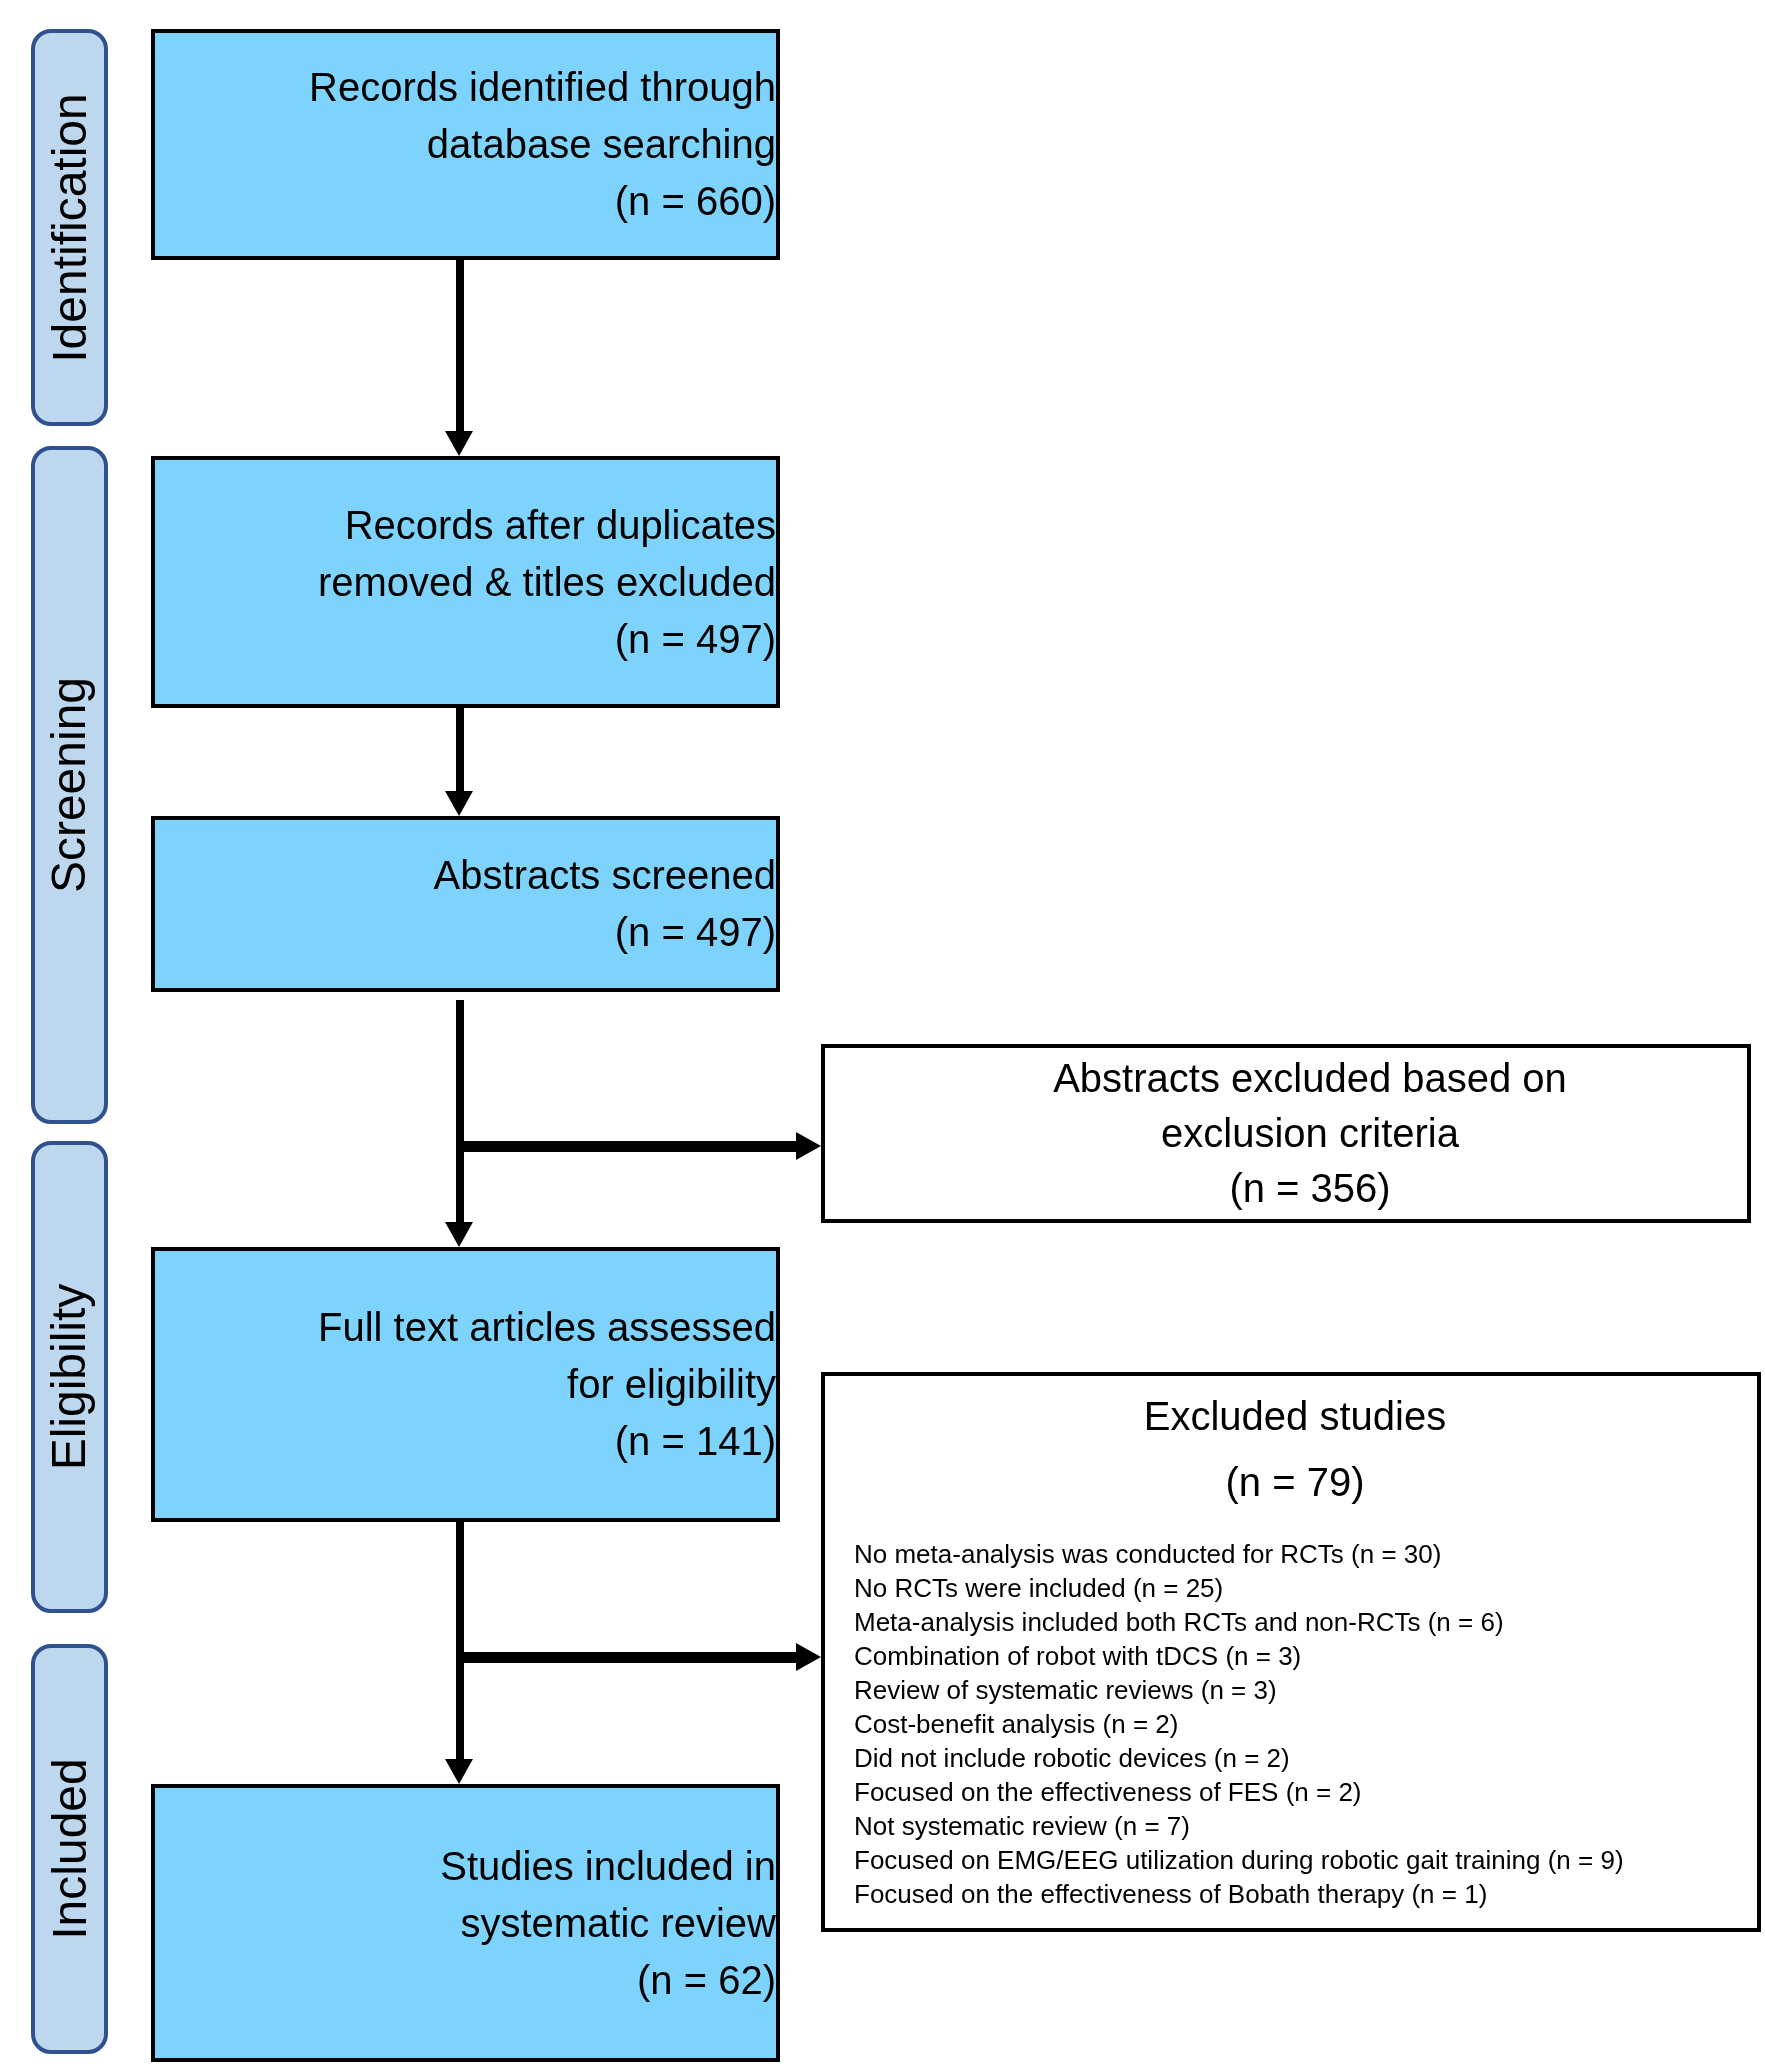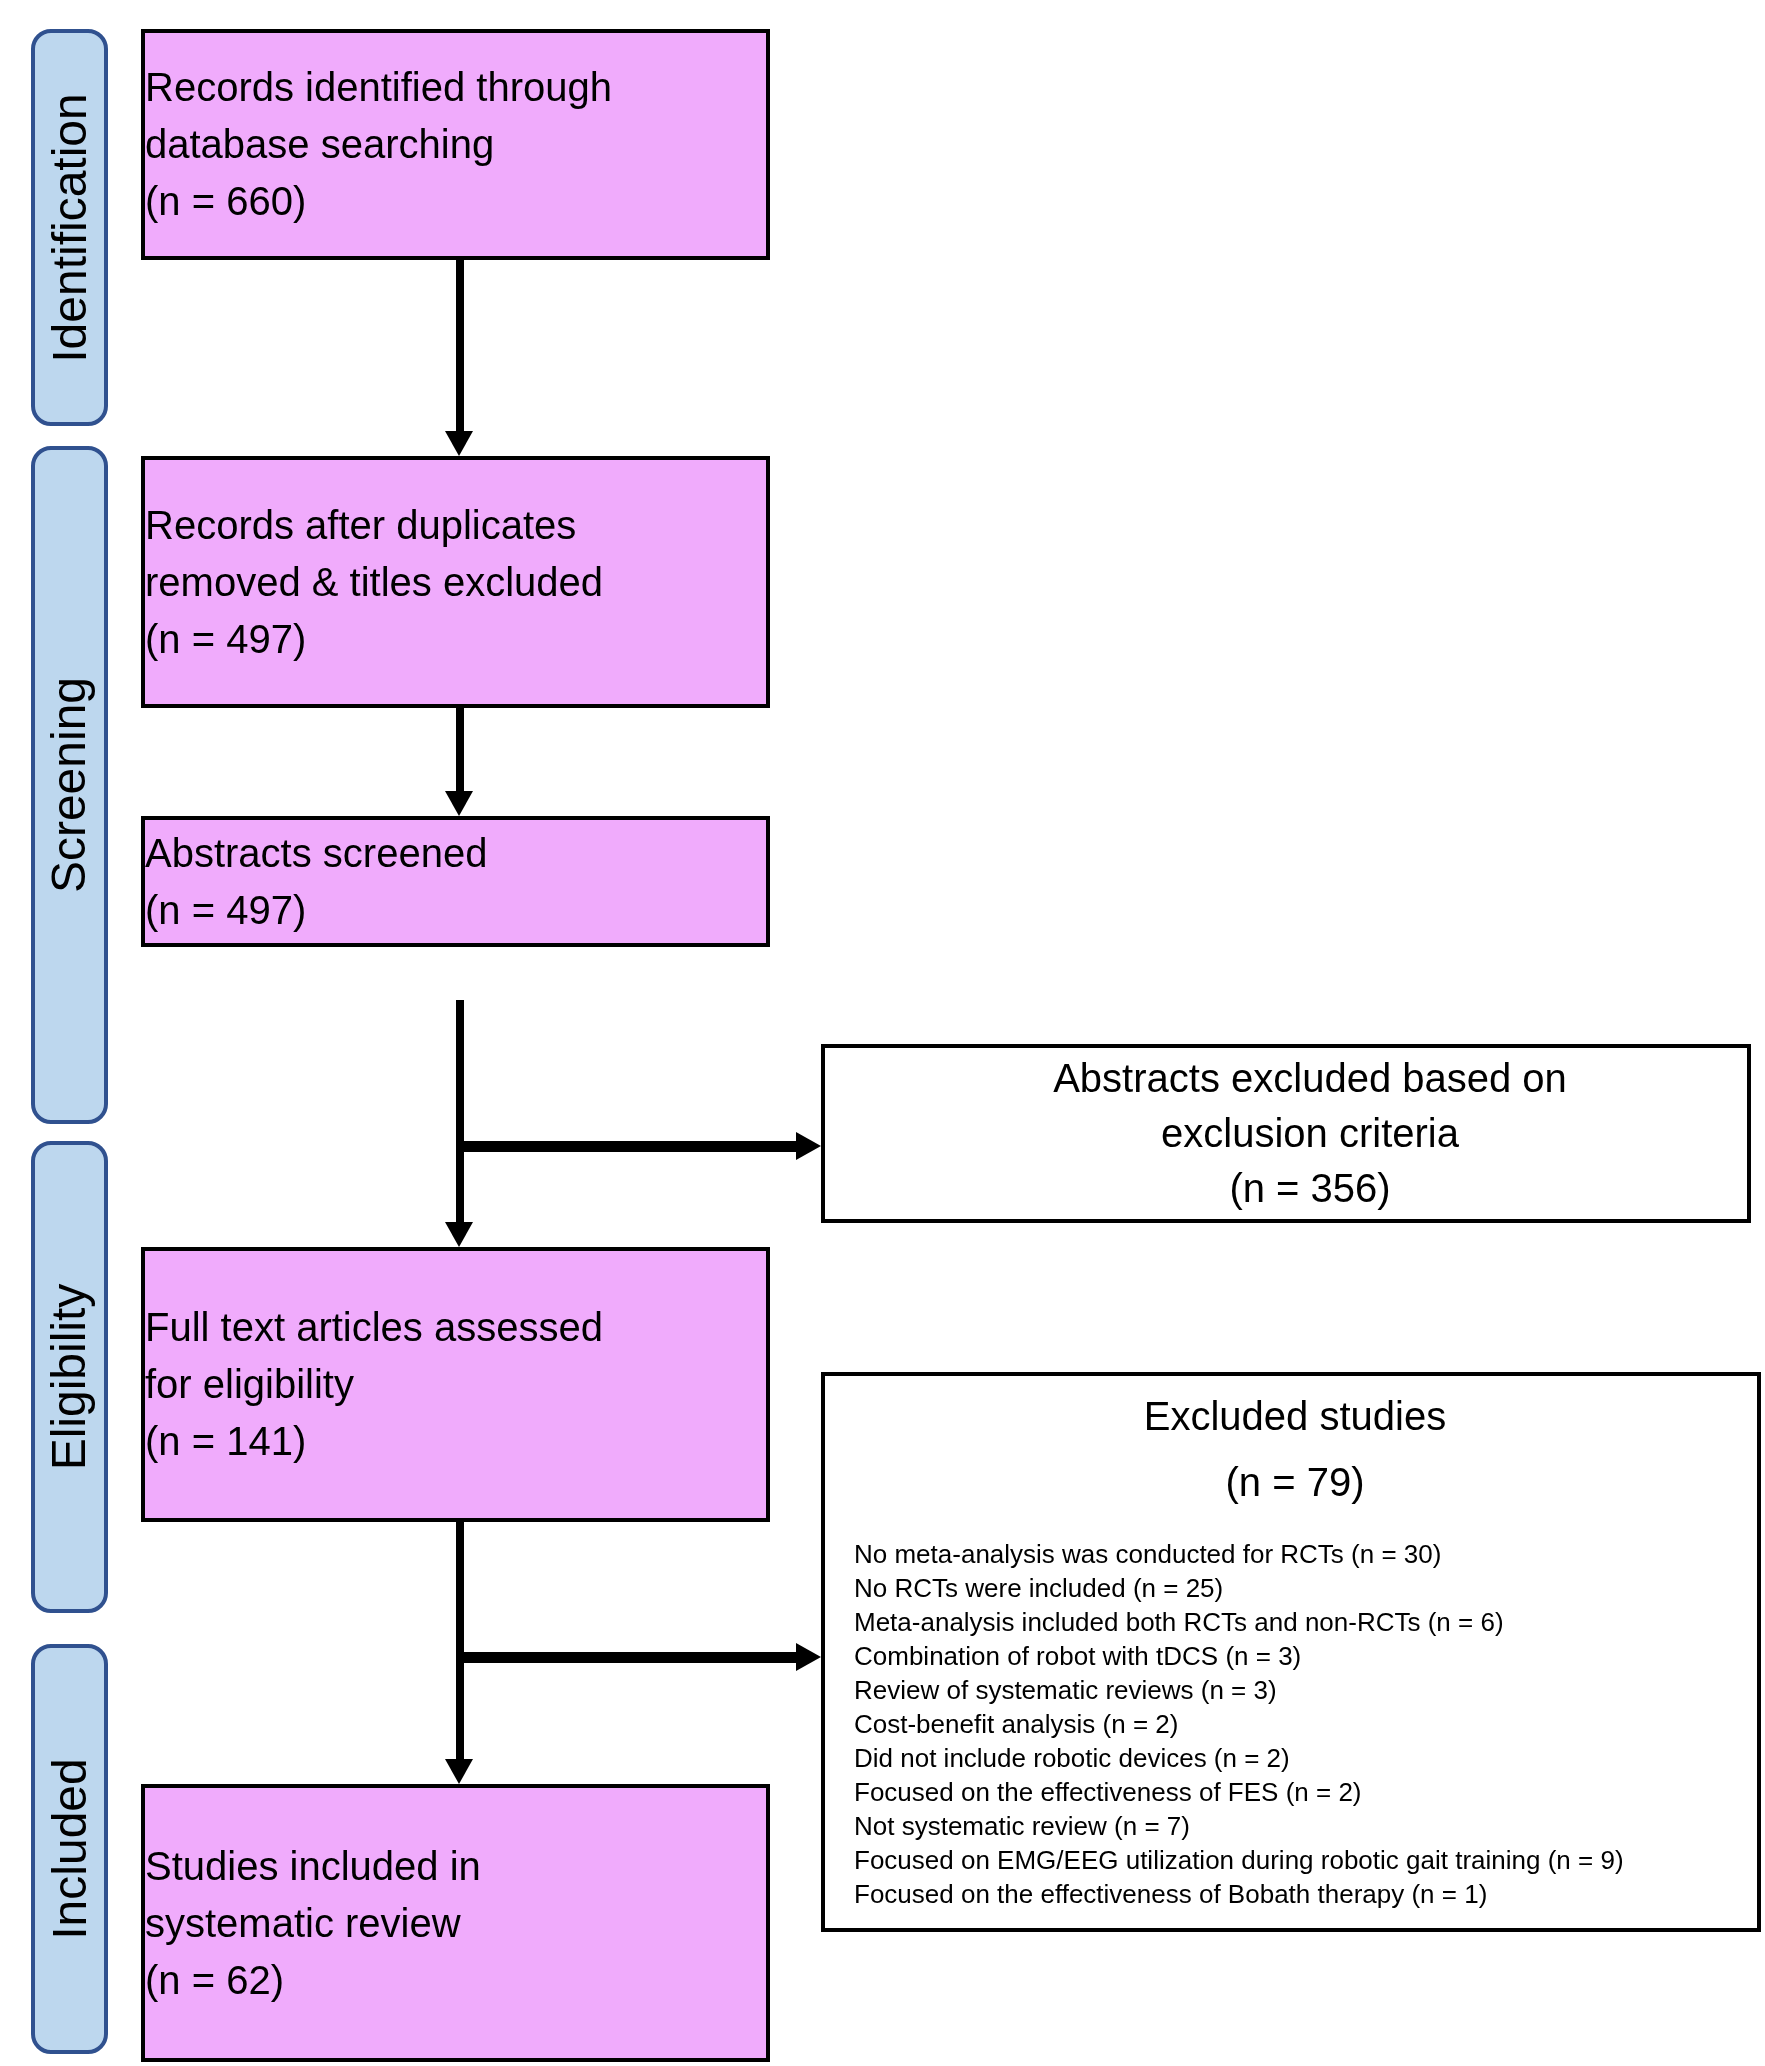--- a/index.html
+++ b/index.html
@@ -31,36 +31,36 @@
     line-height: 1;
   }
   #stage-identification { top: 29px;   height: 397px; }
   #stage-screening      { top: 446px;  height: 678px; }
   #stage-eligibility    { top: 1141px; height: 472px; }
   #stage-included       { top: 1644px; height: 410px; }
 
   
   .flow-box {
     position: absolute;
-    left: 141px;
+    left: 151px;
     width: 629px;
-    background: #f0abfc;
+    background: #7dd3fc;
     border: 4.7px solid var(--box-border, #000000);
     box-sizing: border-box;
     display: flex;
     flex-direction: column;
-    align-items: flex-start;
+    align-items: flex-end;
     justify-content: center;
     text-align: center;
     font-size: 40px;
     line-height: 57px;
   }
   #box-identified       { top: 29px;   height: 231px; }
   #box-duplicates       { top: 456px;  height: 252px; }
-  #box-abstracts        { top: 816px; height: 131px; }
+  #box-abstracts        { top: 816px; height: 176px; }
   #box-fulltext         { top: 1247px; height: 275px; }
   #box-included-studies { top: 1784px; height: 278px; }
 
   
   .side-box {
     position: absolute;
     background: #ffffff;
     border: 4.7px solid var(--box-border, #000000);
     box-sizing: border-box;
   }

